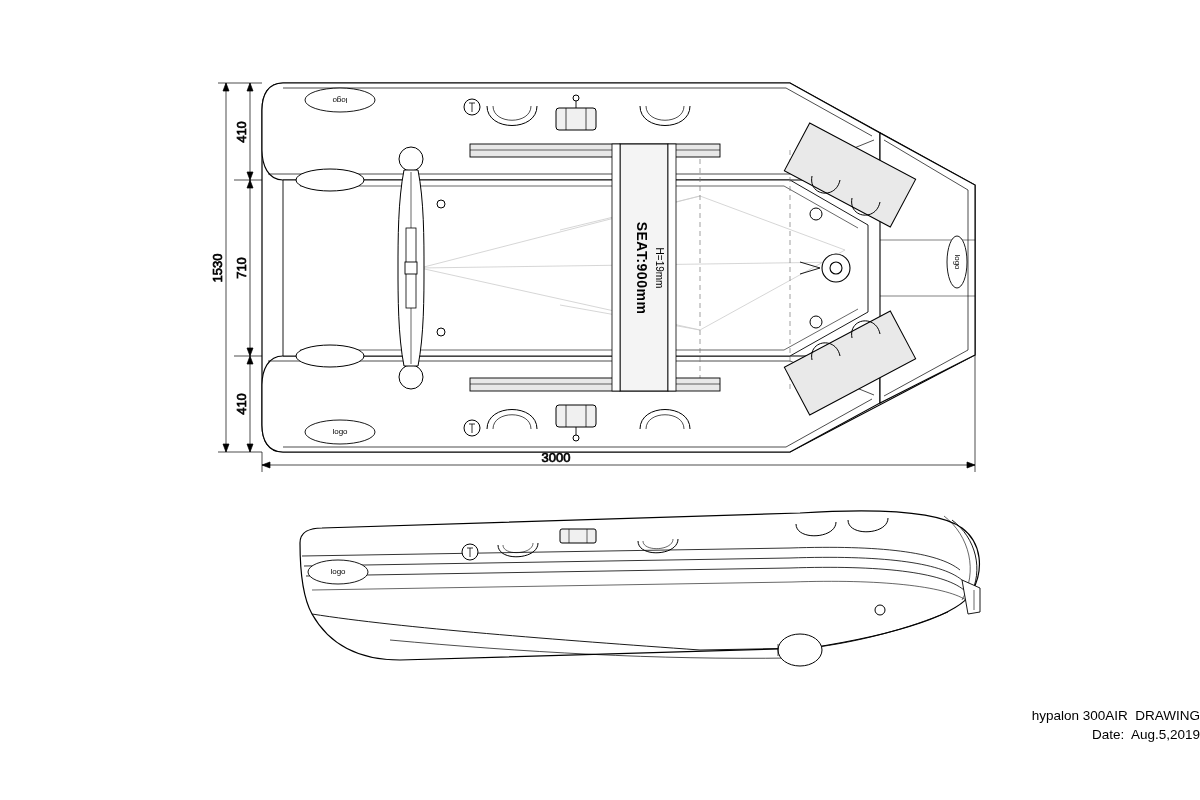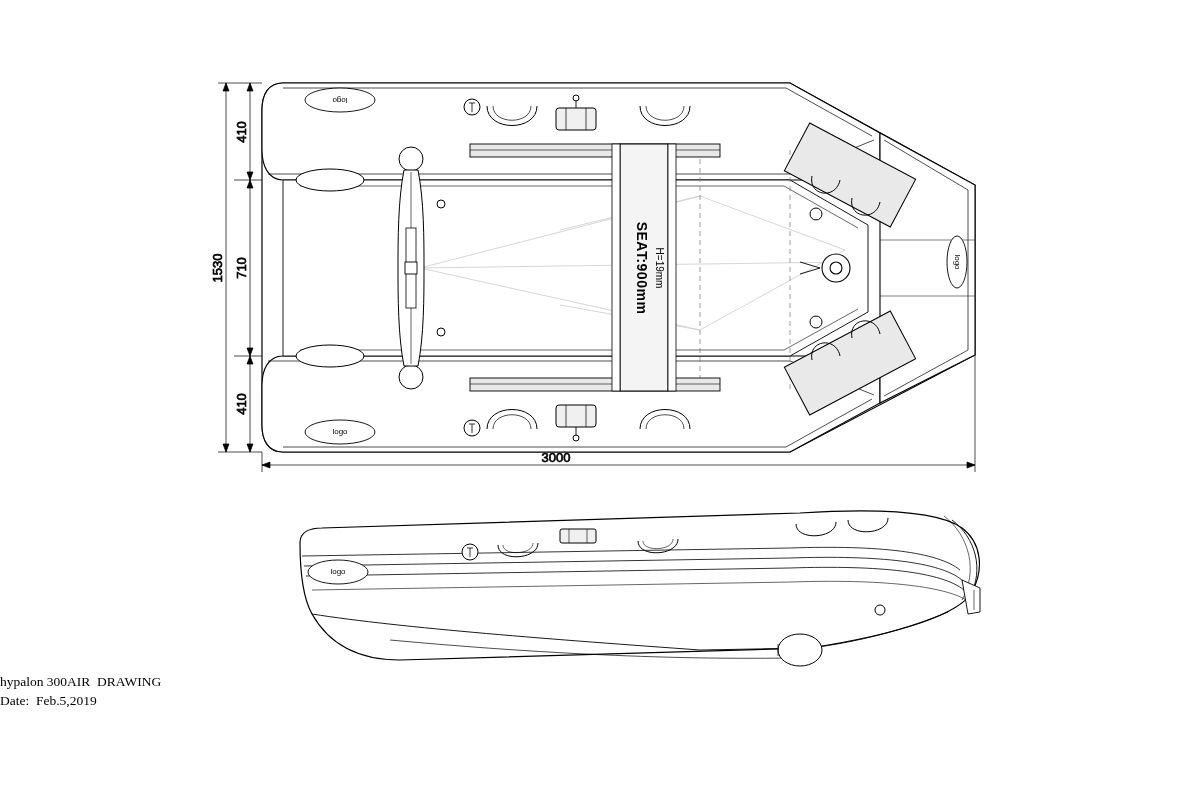--- a/index.html
+++ b/index.html
@@ -23,26 +23,26 @@
     height: 800px;
   }
   .dim-text {
     font-size: 13px;
     font-family: "Liberation Sans", sans-serif;
     fill: #000;
   }
   .title-block {
     position: absolute;
     left: 0;
-    top: 672px;
+    top: 706px;
     width: 1200px;
-    text-align: left;
+    text-align: right;
     font-size: 13.5px;
     line-height: 19px;
-    font-family: Liberation Serif, serif;
+    font-family: Liberation Sans, sans-serif;
     color: #000;
   }
   .title-block div {
     white-space: pre;
   }
   .logo-text {
     font-size: 8px;
     fill: #000;
     font-family: "Liberation Sans", sans-serif;
   }
@@ -307,14 +307,14 @@
 
     <g>
       <ellipse cx="338" cy="572" rx="30" ry="12" fill="#ffffff" stroke="#000000" stroke-width="0.9"></ellipse>
       <text class="logo-text" x="338" y="572" text-anchor="middle" dominant-baseline="middle">logo</text>
     </g>
   </g>
 </svg>
 
 <div class="title-block">
   <div>hypalon 300AIR  DRAWING</div>
-  <div>Date:  Feb.5,2019</div>
+  <div>Date:  Aug.5,2019</div>
 </div>
 
 </body></html>

